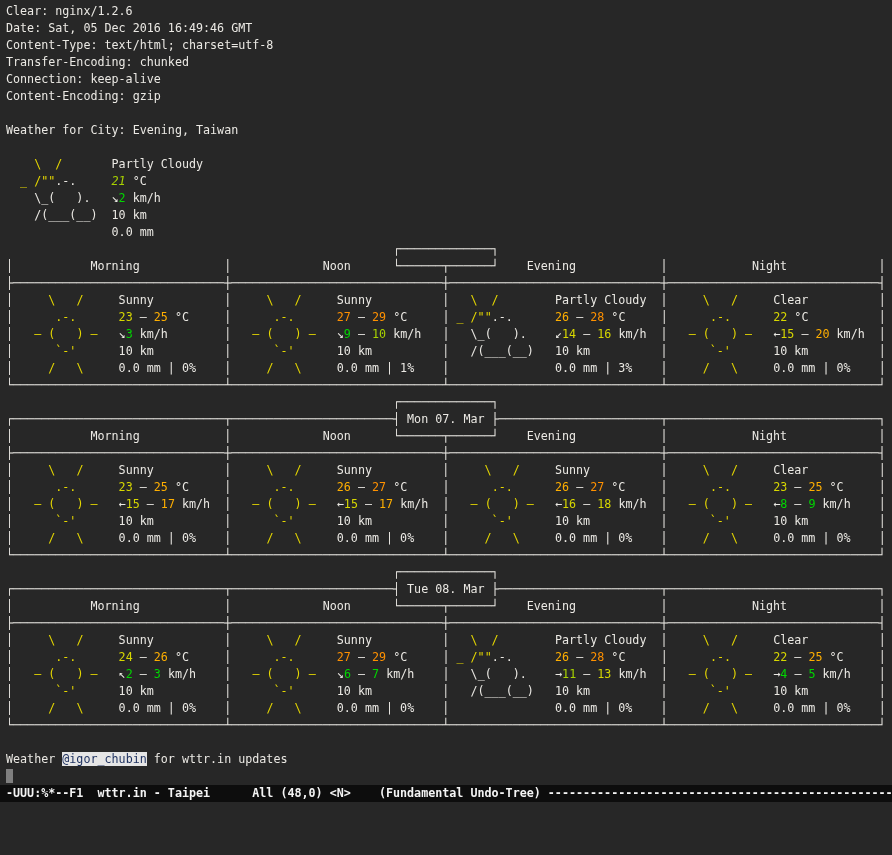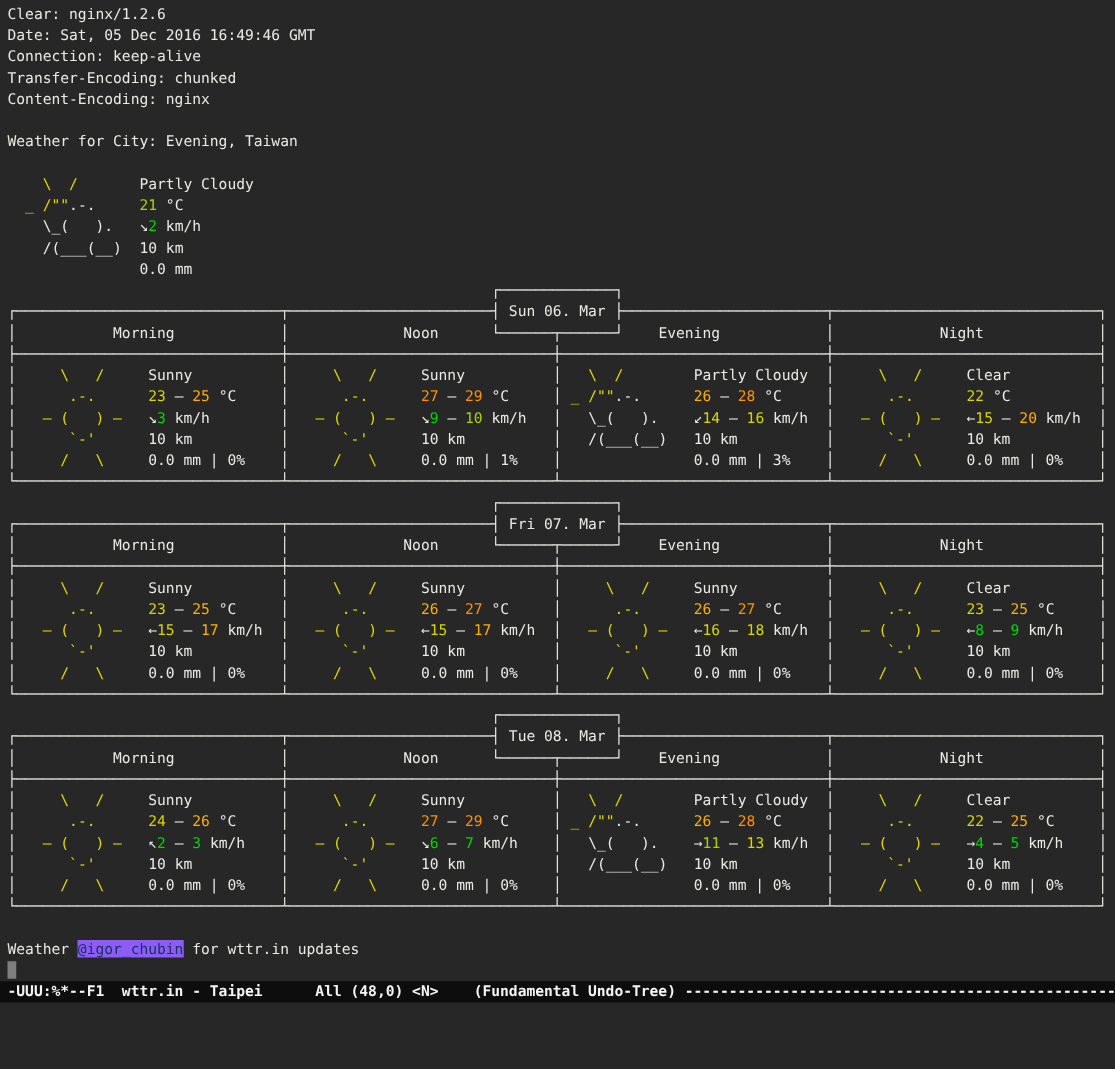--- a/index.html
+++ b/index.html
@@ -14,60 +14,60 @@
   .ln { height:17px; white-space:pre; }
   .modeline { font-weight:bold; margin-left:-6px; padding-left:6px; width:892px; }
 </style>
 </head>
 <body>
 
 <div class="term" style="background: rgb(39, 39, 39); color: rgb(235, 233, 228);">
   <div>
       <div class="ln"><span>Clear: nginx/1.2.6</span></div>
       <div class="ln"><span>Date: Sat, 05 Dec 2016 16:49:46 GMT</span></div>
+      <div class="ln"><span>Content-Type: text/html; charset=utf-8</span></div>
+      <div class="ln"><span>Transfer-Encoding: chunked</span></div>
       <div class="ln"><span>Connection: keep-alive</span></div>
-      <div class="ln"><span>Transfer-Encoding: chunked</span></div>
-      <div class="ln"><span>Content-Encoding: nginx</span></div>
+      <div class="ln"><span>Content-Encoding: gzip</span></div>
       <div class="ln"></div>
       <div class="ln"><span>Weather for City: Evening, Taiwan</span></div>
       <div class="ln"></div>
       <div class="ln"><span style="color: rgb(229, 215, 0);">    \  /</span><span>       </span><span>Partly Cloudy</span></div>
-      <div class="ln"><span style="color: rgb(229, 215, 0);">  _ /""</span><span>.-.     </span><span style="color: rgb(168, 210, 0);">21</span><span> °C</span></div>
+      <div class="ln"><span style="color: rgb(229, 215, 0);">  _ /""</span><span>.-.     </span><span style="color: rgb(168, 210, 0); font-style: italic;">21</span><span> °C</span></div>
       <div class="ln"><span>    \_(   ).   </span><span>↘</span><span style="color: rgb(0, 215, 0);">2</span><span> km/h</span></div>
       <div class="ln"><span>    /(___(__)  </span><span>10 km</span></div>
       <div class="ln"><span>               </span><span>0.0 mm</span></div>
       <div class="ln"><span>                                                       ┌─────────────┐</span></div>
-      <div class="ln"><span>┌──────────────────────────────┬───────────────────────┤</span><span> Sun 06. Mar </span><span>├───────────────────────┬──────────────────────────────┐</span></div>
       <div class="ln"><span>│           Morning            │</span><span>             Noon      </span><span>└──────┬──────┘</span><span>    Evening            </span><span>│            Night             │</span></div>
       <div class="ln"><span>├──────────────────────────────┼──────────────────────────────┼──────────────────────────────┼──────────────────────────────┤</span></div>
       <div class="ln"><span>│</span><span style="color: rgb(229, 215, 0);">     \   /     </span><span>Sunny</span><span>          </span><span>│</span><span style="color: rgb(229, 215, 0);">     \   /     </span><span>Sunny</span><span>          </span><span>│</span><span style="color: rgb(229, 215, 0);">   \  /</span><span>        </span><span>Partly Cloudy</span><span>  </span><span>│</span><span style="color: rgb(229, 215, 0);">     \   /     </span><span>Clear</span><span>          </span><span>│</span></div>
       <div class="ln"><span>│</span><span style="color: rgb(229, 215, 0);">      .-.      </span><span style="color: rgb(215, 215, 0);">23</span><span> – </span><span style="color: rgb(255, 175, 0);">25</span><span> °C</span><span>     </span><span>│</span><span style="color: rgb(229, 215, 0);">      .-.      </span><span style="color: rgb(255, 145, 0);">27</span><span> – </span><span style="color: rgb(255, 145, 0);">29</span><span> °C</span><span>     </span><span>│</span><span style="color: rgb(229, 215, 0);"> _ /""</span><span>.-.      </span><span style="color: rgb(255, 175, 0);">26</span><span> – </span><span style="color: rgb(255, 145, 0);">28</span><span> °C</span><span>     </span><span>│</span><span style="color: rgb(229, 215, 0);">      .-.      </span><span style="color: rgb(215, 215, 0);">22</span><span> °C</span><span>          </span><span>│</span></div>
       <div class="ln"><span>│</span><span style="color: rgb(229, 215, 0);">   – (   ) –   </span><span>↘</span><span style="color: rgb(0, 215, 0);">3</span><span> km/h</span><span>        </span><span>│</span><span style="color: rgb(229, 215, 0);">   – (   ) –   </span><span>↘</span><span style="color: rgb(0, 215, 0);">9</span><span> – </span><span style="color: rgb(168, 210, 0);">10</span><span> km/h</span><span>   </span><span>│</span><span>   \_(   ).    </span><span>↙</span><span style="color: rgb(215, 215, 0);">14</span><span> – </span><span style="color: rgb(215, 215, 0);">16</span><span> km/h</span><span>  </span><span>│</span><span style="color: rgb(229, 215, 0);">   – (   ) –   </span><span>←</span><span style="color: rgb(215, 215, 0);">15</span><span> – </span><span style="color: rgb(255, 175, 0);">20</span><span> km/h</span><span>  </span><span>│</span></div>
       <div class="ln"><span>│</span><span style="color: rgb(229, 215, 0);">      `-'      </span><span>10 km</span><span>          </span><span>│</span><span style="color: rgb(229, 215, 0);">      `-'      </span><span>10 km</span><span>          </span><span>│</span><span>   /(___(__)   </span><span>10 km</span><span>          </span><span>│</span><span style="color: rgb(229, 215, 0);">      `-'      </span><span>10 km</span><span>          </span><span>│</span></div>
       <div class="ln"><span>│</span><span style="color: rgb(229, 215, 0);">     /   \     </span><span>0.0 mm | 0%</span><span>    </span><span>│</span><span style="color: rgb(229, 215, 0);">     /   \     </span><span>0.0 mm | 1%</span><span>    </span><span>│</span><span>               </span><span>0.0 mm | 3%</span><span>    </span><span>│</span><span style="color: rgb(229, 215, 0);">     /   \     </span><span>0.0 mm | 0%</span><span>    </span><span>│</span></div>
       <div class="ln"><span>└──────────────────────────────┴──────────────────────────────┴──────────────────────────────┴──────────────────────────────┘</span></div>
       <div class="ln"><span>                                                       ┌─────────────┐</span></div>
-      <div class="ln"><span>┌──────────────────────────────┬───────────────────────┤</span><span> Fri 07. Mar </span><span>├───────────────────────┬──────────────────────────────┐</span></div>
+      <div class="ln"><span>┌──────────────────────────────┬───────────────────────┤</span><span> Mon 07. Mar </span><span>├───────────────────────┬──────────────────────────────┐</span></div>
       <div class="ln"><span>│           Morning            │</span><span>             Noon      </span><span>└──────┬──────┘</span><span>    Evening            </span><span>│            Night             │</span></div>
       <div class="ln"><span>├──────────────────────────────┼──────────────────────────────┼──────────────────────────────┼──────────────────────────────┤</span></div>
       <div class="ln"><span>│</span><span style="color: rgb(229, 215, 0);">     \   /     </span><span>Sunny</span><span>          </span><span>│</span><span style="color: rgb(229, 215, 0);">     \   /     </span><span>Sunny</span><span>          </span><span>│</span><span style="color: rgb(229, 215, 0);">     \   /     </span><span>Sunny</span><span>          </span><span>│</span><span style="color: rgb(229, 215, 0);">     \   /     </span><span>Clear</span><span>          </span><span>│</span></div>
       <div class="ln"><span>│</span><span style="color: rgb(229, 215, 0);">      .-.      </span><span style="color: rgb(215, 215, 0);">23</span><span> – </span><span style="color: rgb(255, 175, 0);">25</span><span> °C</span><span>     </span><span>│</span><span style="color: rgb(229, 215, 0);">      .-.      </span><span style="color: rgb(255, 175, 0);">26</span><span> – </span><span style="color: rgb(255, 145, 0);">27</span><span> °C</span><span>     </span><span>│</span><span style="color: rgb(229, 215, 0);">      .-.      </span><span style="color: rgb(255, 175, 0);">26</span><span> – </span><span style="color: rgb(255, 145, 0);">27</span><span> °C</span><span>     </span><span>│</span><span style="color: rgb(229, 215, 0);">      .-.      </span><span style="color: rgb(215, 215, 0);">23</span><span> – </span><span style="color: rgb(255, 175, 0);">25</span><span> °C</span><span>     </span><span>│</span></div>
       <div class="ln"><span>│</span><span style="color: rgb(229, 215, 0);">   – (   ) –   </span><span>←</span><span style="color: rgb(215, 215, 0);">15</span><span> – </span><span style="color: rgb(255, 175, 0);">17</span><span> km/h</span><span>  </span><span>│</span><span style="color: rgb(229, 215, 0);">   – (   ) –   </span><span>←</span><span style="color: rgb(215, 215, 0);">15</span><span> – </span><span style="color: rgb(255, 175, 0);">17</span><span> km/h</span><span>  </span><span>│</span><span style="color: rgb(229, 215, 0);">   – (   ) –   </span><span>←</span><span style="color: rgb(215, 215, 0);">16</span><span> – </span><span style="color: rgb(215, 215, 0);">18</span><span> km/h</span><span>  </span><span>│</span><span style="color: rgb(229, 215, 0);">   – (   ) –   </span><span>←</span><span style="color: rgb(0, 215, 0);">8</span><span> – </span><span style="color: rgb(0, 215, 0);">9</span><span> km/h</span><span>    </span><span>│</span></div>
       <div class="ln"><span>│</span><span style="color: rgb(229, 215, 0);">      `-'      </span><span>10 km</span><span>          </span><span>│</span><span style="color: rgb(229, 215, 0);">      `-'      </span><span>10 km</span><span>          </span><span>│</span><span style="color: rgb(229, 215, 0);">      `-'      </span><span>10 km</span><span>          </span><span>│</span><span style="color: rgb(229, 215, 0);">      `-'      </span><span>10 km</span><span>          </span><span>│</span></div>
       <div class="ln"><span>│</span><span style="color: rgb(229, 215, 0);">     /   \     </span><span>0.0 mm | 0%</span><span>    </span><span>│</span><span style="color: rgb(229, 215, 0);">     /   \     </span><span>0.0 mm | 0%</span><span>    </span><span>│</span><span style="color: rgb(229, 215, 0);">     /   \     </span><span>0.0 mm | 0%</span><span>    </span><span>│</span><span style="color: rgb(229, 215, 0);">     /   \     </span><span>0.0 mm | 0%</span><span>    </span><span>│</span></div>
       <div class="ln"><span>└──────────────────────────────┴──────────────────────────────┴──────────────────────────────┴──────────────────────────────┘</span></div>
       <div class="ln"><span>                                                       ┌─────────────┐</span></div>
       <div class="ln"><span>┌──────────────────────────────┬───────────────────────┤</span><span> Tue 08. Mar </span><span>├───────────────────────┬──────────────────────────────┐</span></div>
       <div class="ln"><span>│           Morning            │</span><span>             Noon      </span><span>└──────┬──────┘</span><span>    Evening            </span><span>│            Night             │</span></div>
       <div class="ln"><span>├──────────────────────────────┼──────────────────────────────┼──────────────────────────────┼──────────────────────────────┤</span></div>
       <div class="ln"><span>│</span><span style="color: rgb(229, 215, 0);">     \   /     </span><span>Sunny</span><span>          </span><span>│</span><span style="color: rgb(229, 215, 0);">     \   /     </span><span>Sunny</span><span>          </span><span>│</span><span style="color: rgb(229, 215, 0);">   \  /</span><span>        </span><span>Partly Cloudy</span><span>  </span><span>│</span><span style="color: rgb(229, 215, 0);">     \   /     </span><span>Clear</span><span>          </span><span>│</span></div>
       <div class="ln"><span>│</span><span style="color: rgb(229, 215, 0);">      .-.      </span><span style="color: rgb(215, 215, 0);">24</span><span> – </span><span style="color: rgb(255, 175, 0);">26</span><span> °C</span><span>     </span><span>│</span><span style="color: rgb(229, 215, 0);">      .-.      </span><span style="color: rgb(255, 145, 0);">27</span><span> – </span><span style="color: rgb(255, 145, 0);">29</span><span> °C</span><span>     </span><span>│</span><span style="color: rgb(229, 215, 0);"> _ /""</span><span>.-.      </span><span style="color: rgb(255, 175, 0);">26</span><span> – </span><span style="color: rgb(255, 145, 0);">28</span><span> °C</span><span>     </span><span>│</span><span style="color: rgb(229, 215, 0);">      .-.      </span><span style="color: rgb(215, 215, 0);">22</span><span> – </span><span style="color: rgb(255, 175, 0);">25</span><span> °C</span><span>     </span><span>│</span></div>
       <div class="ln"><span>│</span><span style="color: rgb(229, 215, 0);">   – (   ) –   </span><span>↖</span><span style="color: rgb(0, 215, 0);">2</span><span> – </span><span style="color: rgb(0, 215, 0);">3</span><span> km/h</span><span>    </span><span>│</span><span style="color: rgb(229, 215, 0);">   – (   ) –   </span><span>↘</span><span style="color: rgb(0, 215, 0);">6</span><span> – </span><span style="color: rgb(0, 215, 0);">7</span><span> km/h</span><span>    </span><span>│</span><span>   \_(   ).    </span><span>→</span><span style="color: rgb(168, 210, 0);">11</span><span> – </span><span style="color: rgb(215, 215, 0);">13</span><span> km/h</span><span>  </span><span>│</span><span style="color: rgb(229, 215, 0);">   – (   ) –   </span><span>→</span><span style="color: rgb(0, 215, 0);">4</span><span> – </span><span style="color: rgb(0, 215, 0);">5</span><span> km/h</span><span>    </span><span>│</span></div>
       <div class="ln"><span>│</span><span style="color: rgb(229, 215, 0);">      `-'      </span><span>10 km</span><span>          </span><span>│</span><span style="color: rgb(229, 215, 0);">      `-'      </span><span>10 km</span><span>          </span><span>│</span><span>   /(___(__)   </span><span>10 km</span><span>          </span><span>│</span><span style="color: rgb(229, 215, 0);">      `-'      </span><span>10 km</span><span>          </span><span>│</span></div>
       <div class="ln"><span>│</span><span style="color: rgb(229, 215, 0);">     /   \     </span><span>0.0 mm | 0%</span><span>    </span><span>│</span><span style="color: rgb(229, 215, 0);">     /   \     </span><span>0.0 mm | 0%</span><span>    </span><span>│</span><span>               </span><span>0.0 mm | 0%</span><span>    </span><span>│</span><span style="color: rgb(229, 215, 0);">     /   \     </span><span>0.0 mm | 0%</span><span>    </span><span>│</span></div>
       <div class="ln"><span>└──────────────────────────────┴──────────────────────────────┴──────────────────────────────┴──────────────────────────────┘</span></div>
       <div class="ln"></div>
-      <div class="ln"><span>Weather </span><span style="background: #8b5cf6; color: rgb(28, 47, 94);">@igor_chubin</span><span> for wttr.in updates</span></div>
+      <div class="ln"><span>Weather </span><span style="background: #e5e5e5; color: rgb(28, 47, 94);">@igor_chubin</span><span> for wttr.in updates</span></div>
       <div class="ln"><span style="background: rgb(127, 127, 127);"> </span></div>
     </div>
   <div class="ln modeline" style="background: rgb(13, 13, 13); color: rgb(244, 244, 244);"><span>-UUU:%*--F1  wttr.in - Taipei      All (48,0) &lt;N&gt;    (Fundamental Undo-Tree) </span><span>--------------------------------------------------------------------------------</span></div>
   <div class="ln"></div>
 </div>
 
 </body></html>

